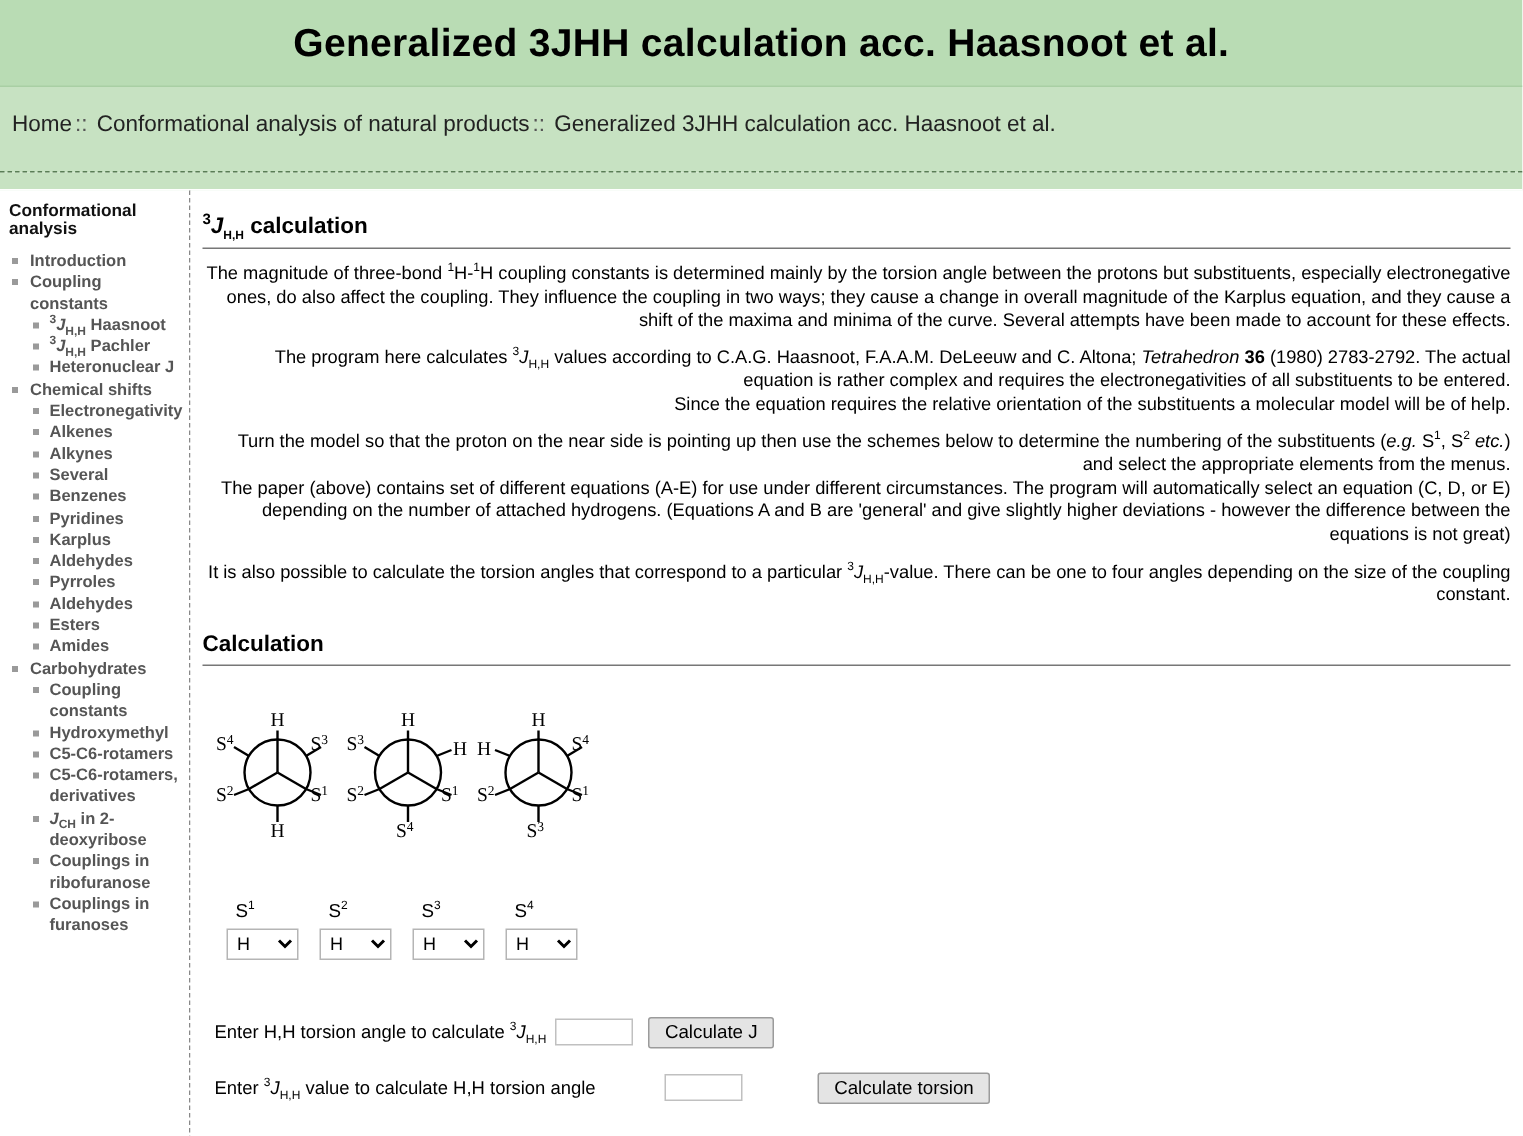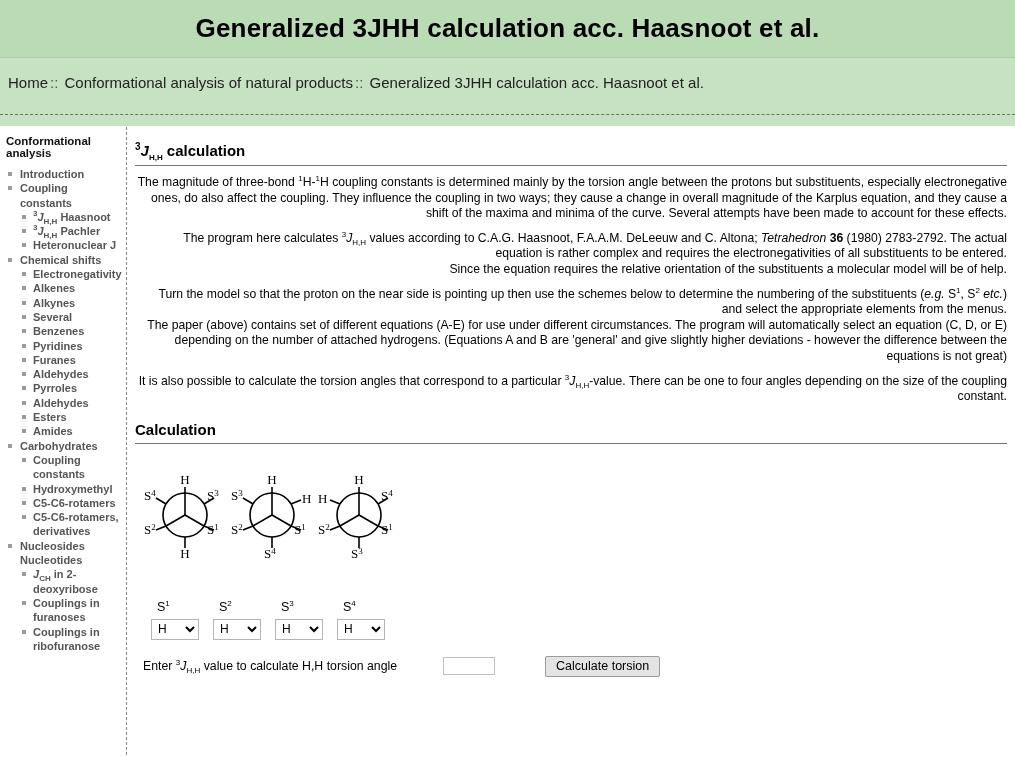--- a/index.html
+++ b/index.html
@@ -221,35 +221,34 @@
       <li class="nav-item lvl2"><a href="#"><sup>3</sup><span class="ital">J</span><sub>H,H</sub> Haasnoot</a></li>
       <li class="nav-item lvl2"><a href="#"><sup>3</sup><span class="ital">J</span><sub>H,H</sub> Pachler</a></li>
       <li class="nav-item lvl2"><a href="#">Heteronuclear J</a></li>
       <li class="nav-item"><a href="#">Chemical shifts</a></li>
       <li class="nav-item lvl2"><a href="#">Electronegativity</a></li>
       <li class="nav-item lvl2"><a href="#">Alkenes</a></li>
       <li class="nav-item lvl2"><a href="#">Alkynes</a></li>
       <li class="nav-item lvl2"><a href="#">Several</a></li>
       <li class="nav-item lvl2"><a href="#">Benzenes</a></li>
       <li class="nav-item lvl2"><a href="#">Pyridines</a></li>
-      <li class="nav-item lvl2"><a href="#">Furanes</a></li>
+      <li class="nav-item lvl2"><a href="#">Karplus</a></li>
       <li class="nav-item lvl2"><a href="#">Aldehydes</a></li>
       <li class="nav-item lvl2"><a href="#">Pyrroles</a></li>
       <li class="nav-item lvl2"><a href="#">Aldehydes</a></li>
       <li class="nav-item lvl2"><a href="#">Esters</a></li>
       <li class="nav-item lvl2"><a href="#">Amides</a></li>
       <li class="nav-item"><a href="#">Carbohydrates</a></li>
       <li class="nav-item lvl2"><a href="#">Coupling constants</a></li>
       <li class="nav-item lvl2"><a href="#">Hydroxymethyl</a></li>
       <li class="nav-item lvl2"><a href="#">C5-C6-rotamers</a></li>
       <li class="nav-item lvl2"><a href="#">C5-C6-rotamers, derivatives</a></li>
-      <li class="nav-item"><a href="#">Nucleosides Nucleotides</a></li>
       <li class="nav-item lvl2"><a href="#"><span class="ital">J</span><sub>CH</sub> in 2-deoxyribose</a></li>
+      <li class="nav-item lvl2"><a href="#">Couplings in ribofuranose</a></li>
       <li class="nav-item lvl2"><a href="#">Couplings in furanoses</a></li>
-      <li class="nav-item lvl2"><a href="#">Couplings in ribofuranose</a></li>
     </ul>
   </div>
 
   <div class="content">
 
     <h2 class="section-title">
       <span class="sup3">3</span><span class="jit">J</span><sub>H,H</sub> calculation
     </h2>
 
     <p class="para">
@@ -349,20 +348,25 @@
         </select>
       </div>
       <div class="sel-group">
         <div class="sel-label">S<sup>4</sup></div>
         <select class="elem-select">
           <option>H</option>
         </select>
       </div>
     </div>
 
+    <div class="calc-row first">
+      <span class="lbl"><span>Enter H,H torsion angle to calculate</span> <sup>3</sup><span class="ital">J</span><sub>H,H</sub></span>
+      <input class="num-input" type="text" value="" style="">
+      <button class="calc-button">Calculate J</button>
+    </div>
 
     <div class="calc-row second">
       <span class="lbl"><span>Enter</span> <sup>3</sup><span class="ital">J</span><sub>H,H</sub> <span>value to calculate H,H torsion angle</span></span>
       <input class="num-input" type="text" value="" style="">
       <button class="calc-button">Calculate torsion</button>
     </div>
 
   </div>
 </div>
 

